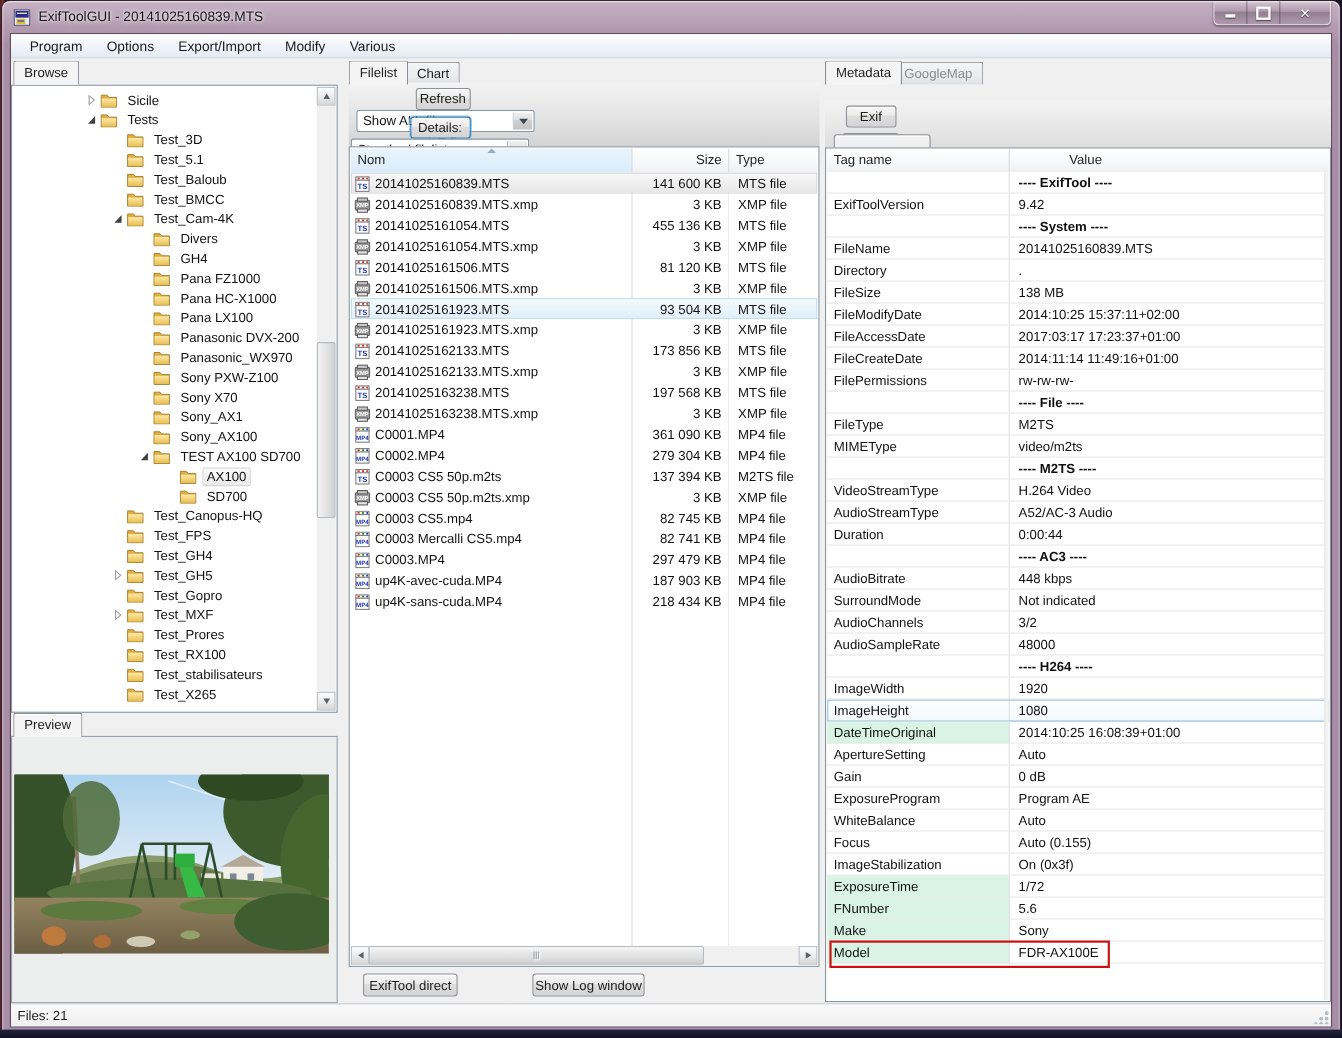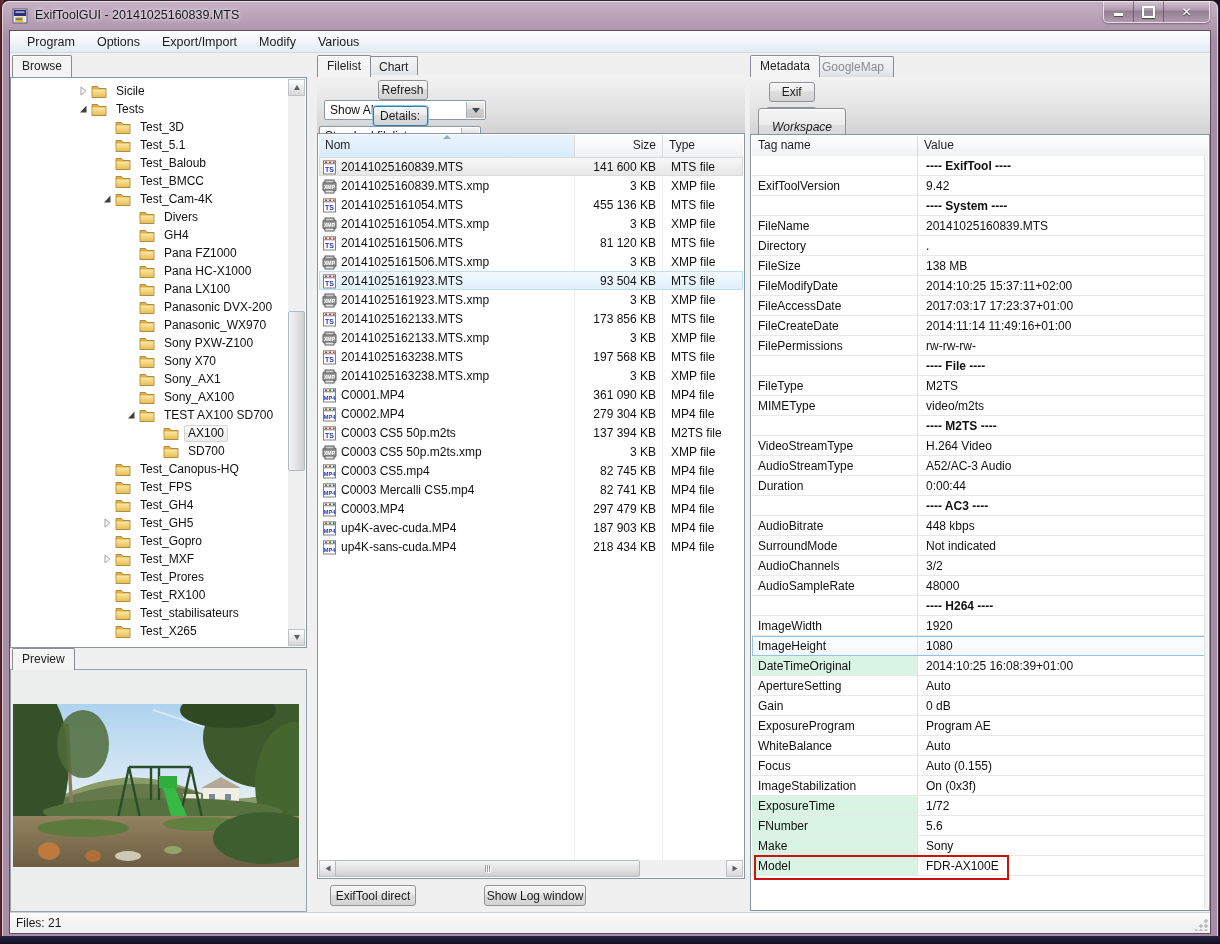--- a/index.html
+++ b/index.html
@@ -107,24 +107,24 @@
   .frow .ftype{padding-left:7px;}
   .frow.sel{background:linear-gradient(#f7f7f7,#e7e7e7);border-color:#d9d9d9;}
   .frow.hot{background:linear-gradient(#f3fafe,#e1effa);border-color:#bfdff2;}
   .hscroll{position:absolute;left:1px;right:1px;bottom:1px;height:17px;background:#f0f0f0;}
   .sbtn-l{left:0;top:0;} .sbtn-r{right:0;left:auto;top:0;}
   .thumb-h{position:absolute;top:0;height:17px;background:linear-gradient(#f4f4f4,#e0e0e0 60%,#cfcfcf);
     border:1px solid #b3bac0;box-sizing:border-box;border-radius:2px;display:flex;align-items:center;justify-content:center;gap:1px;}
   .grip{width:1px;height:7px;background:#9aa1a7;box-shadow:1px 1px 0 #fff;}
   #fl-buttons{position:absolute;left:0;top:830px;width:428px;height:24px;}
   
-  #md-toolbar{top:22px;height:58px;}
+  #md-toolbar{top:36px;height:58px;}
   #md-table{position:absolute;left:0;top:79px;width:460px;height:777px;overflow:hidden;}
   .md-header{position:absolute;left:1px;right:1px;top:1px;height:20px;display:flex;
-    background:linear-gradient(#fff,#f6f7f8 60%,#eef0f2);border-bottom:1px solid #d5d5d5;}
+    background:linear-gradient(#fff,#f6f7f8 60%,#eef0f2);border-bottom:1px solid #d5d5d5;gap:48px;}
   .md-header .hcell{padding-top:2px;}
   #mdrows{position:absolute;left:1px;right:1px;top:21px;bottom:1px;background:#fff;}
   .mrow{height:20px;display:flex;font-size:12px;color:#101010;position:relative;justify-content:space-between;}
   .mtag{width:166px;box-sizing:border-box;padding:3px 0 0 6px;border-right:1px solid #e2e2e2;border-bottom:1px solid #e8e8e8;white-space:nowrap;overflow:hidden;}
   .mval{flex:1;box-sizing:border-box;padding:3px 0 0 8px;border-bottom:1px solid #e8e8e8;white-space:nowrap;overflow:hidden;}
   .mrow.section .mval{font-weight:bold;}
   .mrow.focused{outline:1px solid #98c1e2;outline-offset:-1px;background:linear-gradient(#fdfeff,#f3f9fd);}
   .redbox{position:absolute;left:2px;top:-1px;width:251px;height:21px;border:2px solid #c11;
     pointer-events:none;z-index:5;}
   .md-strip{position:absolute;right:1px;top:21px;bottom:1px;width:3px;background:#f3f3f3;border-left:1px solid #e4e4e4;}

